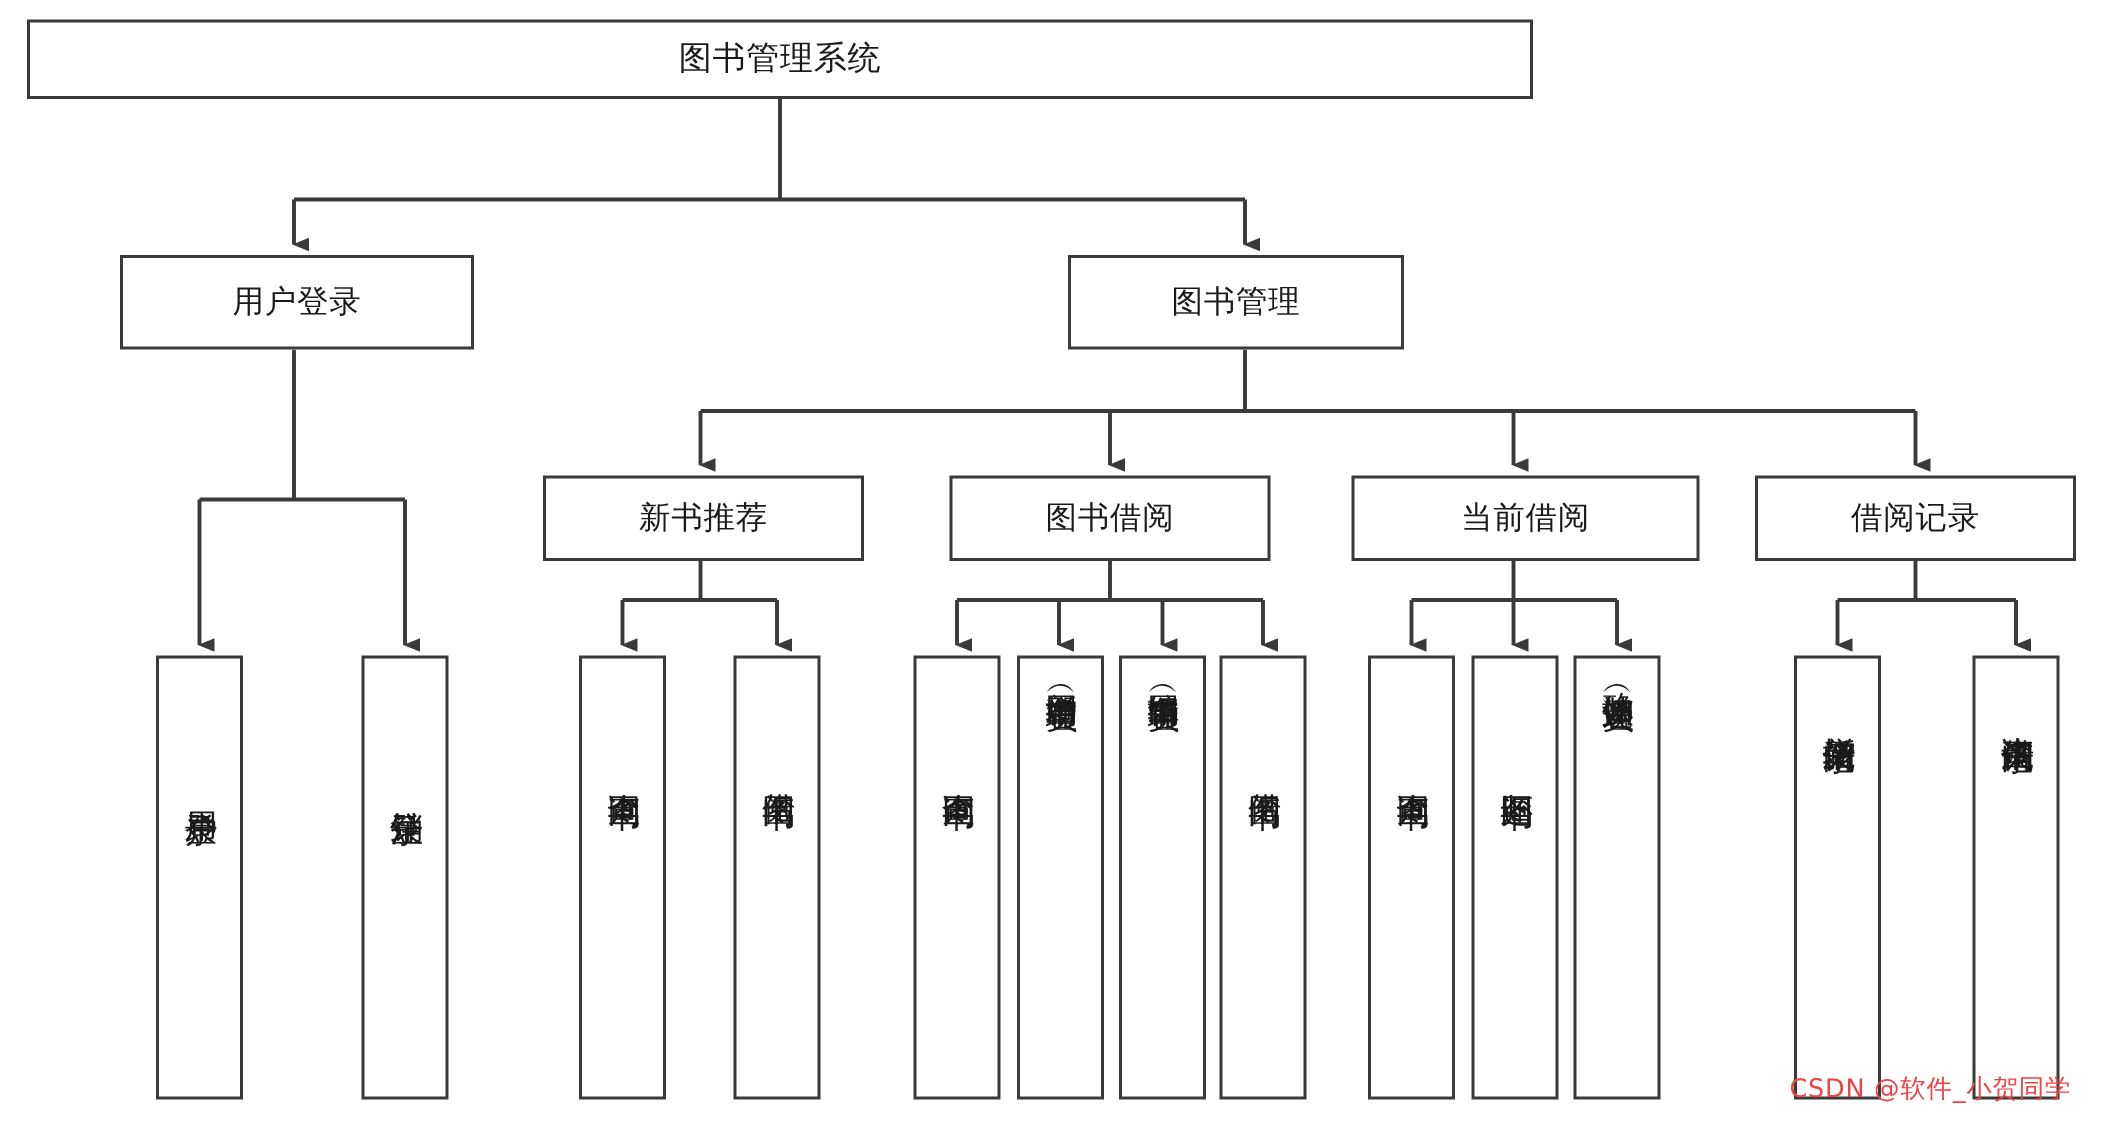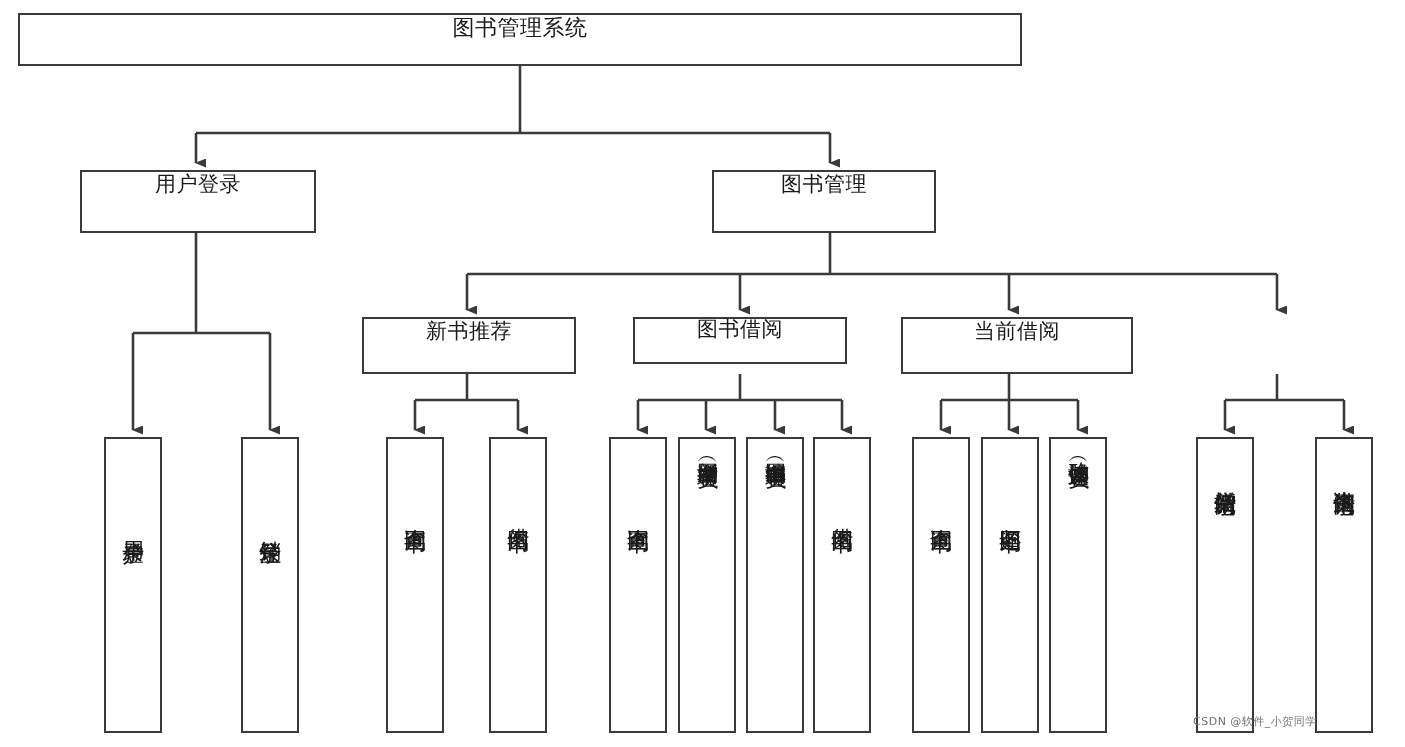--- a/index.html
+++ b/index.html
@@ -24,20 +24,21 @@
     width: 1405px;
     height: 747px;
     pointer-events: none;
   }
   .node {
     position: absolute;
     box-sizing: border-box;
     background: #ffffff;
     border: 2px solid #3a3a3a;
     display: flex;
+    align-items: center;
     justify-content: center;
     color: #1a1a1a;
   }
   .node .label {
     text-align: center;
     line-height: 1.18;
     letter-spacing: 0.5px;
   }
   
   .node.horiz .label {
@@ -59,22 +60,22 @@
     font-size: 22px;
     line-height: 1.02;
     letter-spacing: 1px;
     white-space: nowrap;
   }
   .node.vert.tall .label {
     font-size: 21px;
   }
   .watermark {
     position: absolute;
-    font-size: 11px;
-    color: #737373;
+    font-size: 17px;
+    color: #ef4444;
     white-space: nowrap;
     letter-spacing: 0.5px;
   }
 </style>
 </head>
 <body>
 
 <div id="canvas">
 
   <svg class="edges" viewBox="0 0 1405 747">
@@ -134,26 +135,29 @@
   <div class="node horiz" style="left:80px; top:170px; width:236px; height:63px;">
     <span class="label">用户登录</span>
   </div>
   <div class="node horiz" style="left:712px; top:170px; width:224px; height:63px;">
     <span class="label">图书管理</span>
   </div>
 
   <div class="node horiz" style="left:362px; top:317px; width:214px; height:57px;">
     <span class="label">新书推荐</span>
   </div>
-  <div class="node horiz" style="left:633px; top:317px; width:214px; height:47px;font-family:Liberation Mono, monospace;">
+  <div class="node horiz" style="left:633px; top:317px; width:214px; height:57px;">
     <span class="label">图书借阅</span>
   </div>
   <div class="node horiz" style="left:901px; top:317px; width:232px; height:57px;">
     <span class="label">当前借阅</span>
   </div>
+  <div class="node horiz" style="left:1170px; top:317px; width:214px; height:57px;">
+    <span class="label">借阅记录</span>
+  </div>
 
   <div class="node vert" style="left:104px; top:437px; width:58px; height:296px; padding-top:84px;">
     <span class="label">用户登录</span>
   </div>
   <div class="node vert" style="left:241px; top:437px; width:58px; height:296px; padding-top:84px;">
     <span class="label">注销登录</span>
   </div>
 
   <div class="node vert" style="left:386px; top:437px; width:58px; height:296px; padding-top:72px;">
     <span class="label">查询图书</span>

